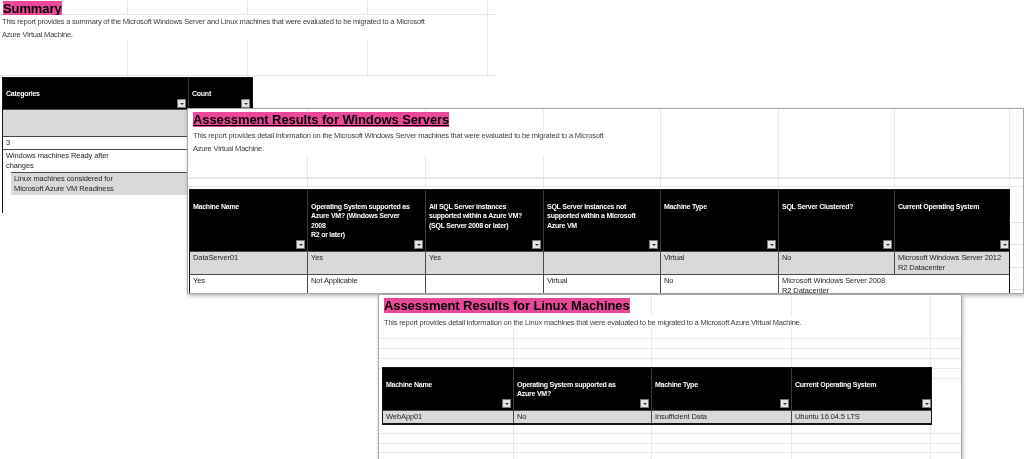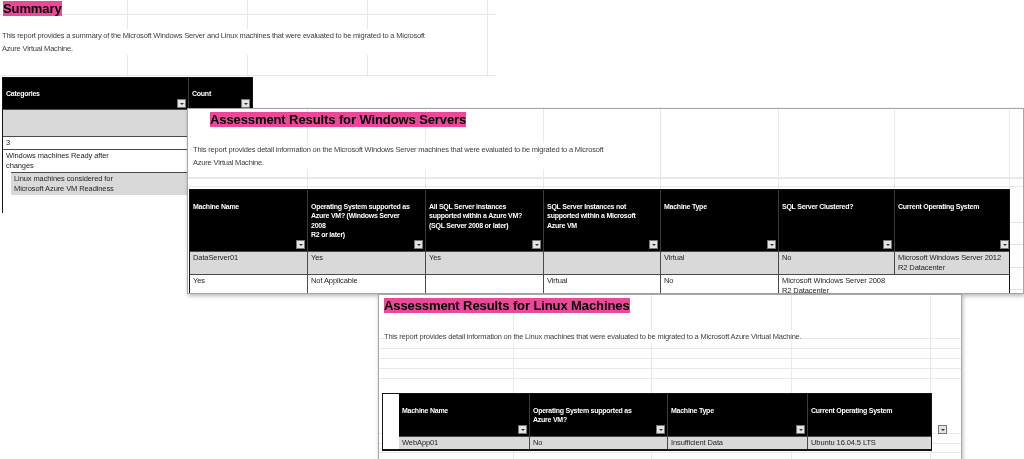--- a/index.html
+++ b/index.html
@@ -47,21 +47,21 @@
   .win-rstrip { left:822px; top:113px; width:15px; height:70px;
     background:repeating-linear-gradient(to bottom, #e3e3e3 0 1px, transparent 1px 22.5px); }
   .lin-hstrip1 { left:0; top:34px; width:100%; height:55px;
     background:repeating-linear-gradient(to bottom, transparent 0 9px, #e9e9e9 9px 10px); }
   .lin-hstrip2 { left:0; top:130px; width:100%; height:34px;
     background:repeating-linear-gradient(to bottom, transparent 0 8.5px, #e9e9e9 8.5px 9.5px); }
 
   .sheet-title { position:absolute; z-index:1; font-size:13px; font-weight:bold; color:#000;
                  letter-spacing:-0.1px; background:#ec4899; width:fit-content; white-space:pre; }
   .desc { position:absolute; z-index:1; font-size:7.5px; letter-spacing:-0.2px; line-height:13px;
-          color:#404040; white-space:pre-line; background:#fff; width:fit-content; max-width:98%;margin-top:14px; }
+          color:#404040; white-space:pre-line; background:#fff; width:fit-content; max-width:98%; }
 
   .ttable { position:absolute; z-index:1; border:1px solid #141414; border-bottom-width:2px; background:#fff; }
   .thead { display:grid; background:#000; }
   .hcell { position:relative; color:#fff; font-weight:bold; font-size:7px; letter-spacing:-0.25px;
            line-height:9.5px; padding:2px 14px 2px 3px; border-right:1px solid #3a3a3a;
            white-space:pre-line; }
   .hcell:last-child { border-right:none; }
   .dd { position:absolute; width:9px; height:9px; background:#e4e4e4; border:1px solid #767676;
         display:flex; align-items:center; justify-content:center; }
   .dd::after { content:""; width:0; height:0; border:2.5px solid transparent; border-top-color:#333;
@@ -88,28 +88,28 @@
   .sum-tbody .trow:nth-child(6){ min-height:10px; }
   .sum-tbody .trow:nth-child(7){ min-height:10px; }
 
   
   .win-table { left:1px; top:80px; width:821px; }
   .win-table .thead { grid-template-columns:118px 118px 118px 117px 118px 116px 116px; min-height:33px; }
   .win-table .trow  { grid-template-columns:118px 118px 118px 117px 118px 116px 116px; min-height:22px; }
   .win-tbody .trow:nth-child(odd) { background:#d9d9d9; }
 
   
-  .lin-table { left:3px; top:98px; width:550px;padding-left:16px; }
+  .lin-table { left:3px; top:72px; width:550px; }
   .lin-table .thead { grid-template-columns:131px 138px 140px 141px; min-height:26px; }
   .lin-table .trow  { grid-template-columns:131px 138px 140px 141px; min-height:13px; }
   .lin-tbody .trow:nth-child(1) { background:#d9d9d9; }
 
   .pos-title-sum { left:3px; top:1px; }
   .pos-desc-sum  { left:2px; top:15px; }
-  .pos-title-win { left:22px; top:3px; }
+  .pos-title-win { left:5px; top:3px;text-decoration:underline; }
   .pos-desc-win  { left:5px; top:20px; }
   .pos-title-lin { left:5px; top:3px; }
   .pos-desc-lin  { left:5px; top:21px; }
 </style>
 </head>
 <body>
 
 <section class="panel panel-summary">
   <div class="gridlayer sum-grid"></div>
   <h1 class="sheet-title pos-title-sum">Summary</h1>

